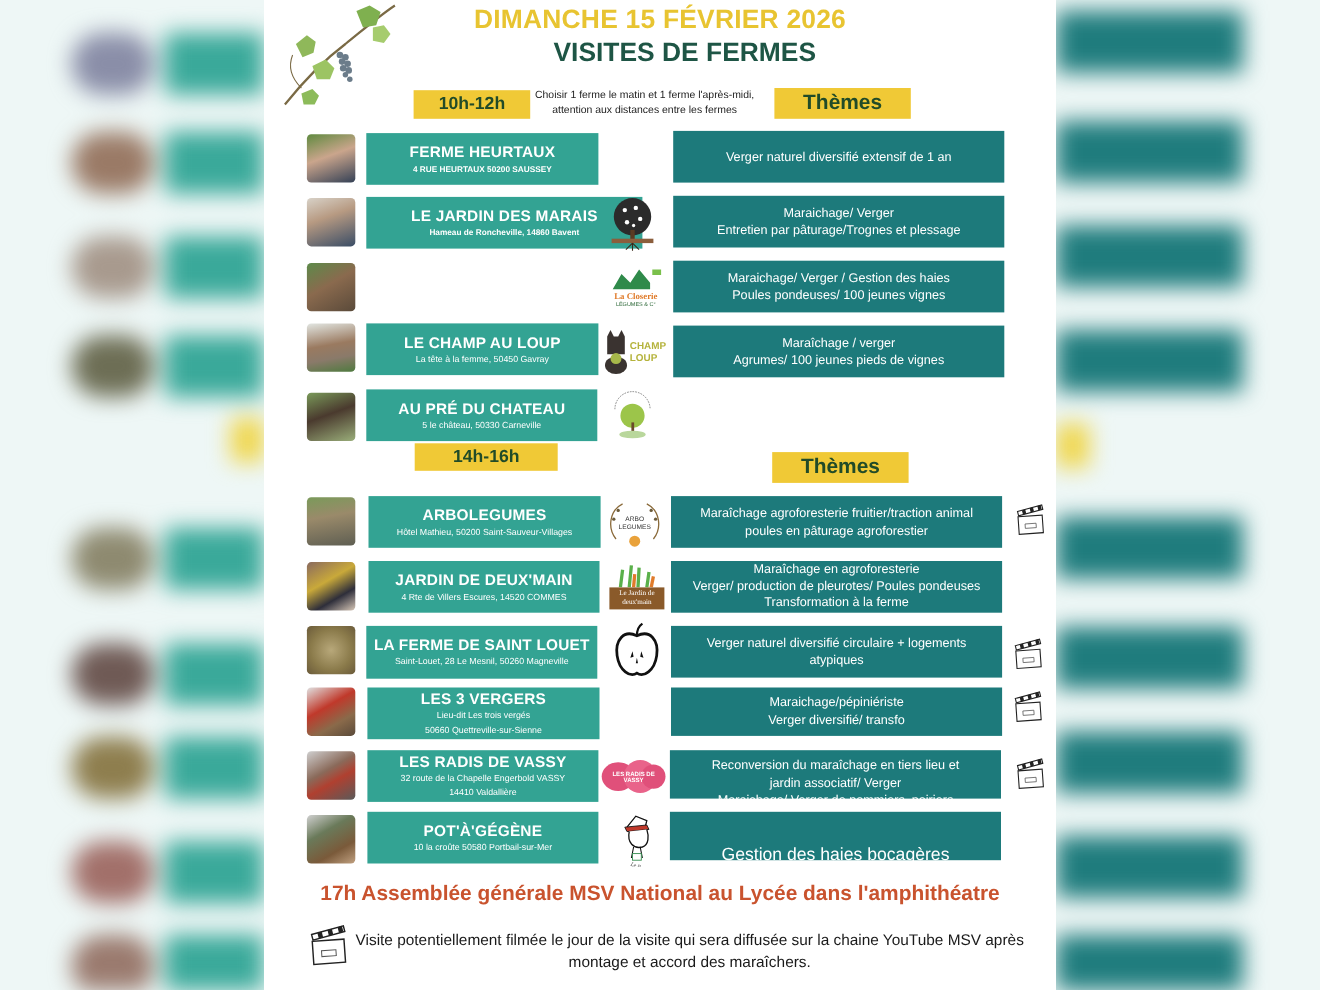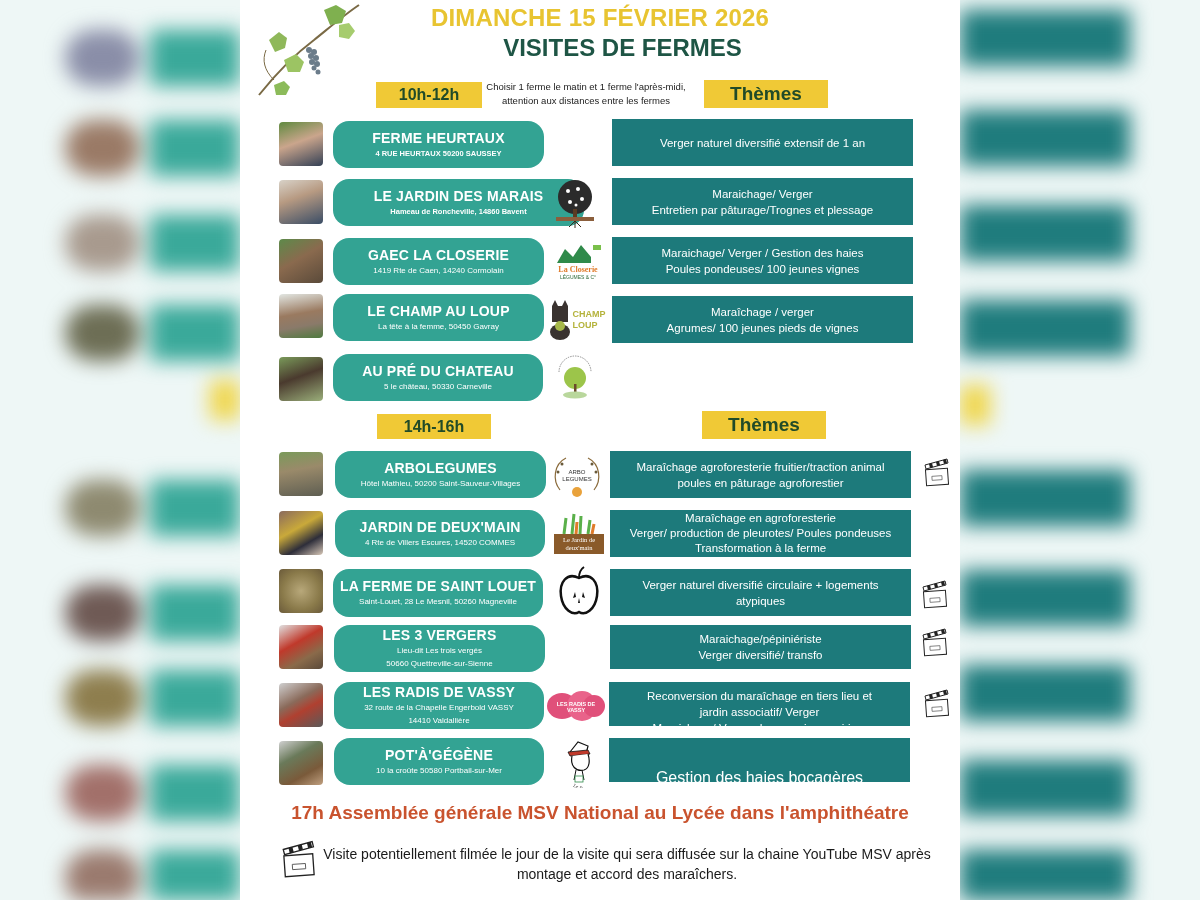--- a/index.html
+++ b/index.html
@@ -41,21 +41,20 @@
   }
 
   .photo {
     position: absolute; left: 39px; width: 44px; height: 44px; border-radius: 4px;
     overflow: hidden;
   }
   .farm-box {
     position: absolute; background: #33a393; color: #fff; text-align: center;
     display: flex; flex-direction: column; justify-content: center; align-items: center;
     padding: 2px 6px;
-    border-radius: 16px;
   }
   .farm-name { font-size: 14px; font-weight: bold; line-height: 17px; letter-spacing: 0.2px; }
   .farm-addr { font-size: 8px; line-height: 13px; }
   .logo {
     position: absolute; width: 58px; height: 52px; display: flex; align-items: center; justify-content: center;
   }
   .theme-box {
     position: absolute; background: #1d7a7b; color: #fff; text-align: center;
     display: flex; flex-direction: column; justify-content: center; align-items: center;
     font-size: 11.5px; line-height: 16px; padding: 2px 8px;
@@ -169,24 +168,20 @@
       <rect x="8" y="42" width="38" height="4" fill="#8b5e3c"></rect>
       <path d="M27 46 l-6 6 M27 46 l6 6 M27 46 l0 7" stroke="#3a2a1a" stroke-width="1"></path>
     </svg>
   </div>
   <div class="theme-box" style="left:372px;top:178px;width:301px;height:47px;">
     <div>Maraichage/ Verger</div>
     <div>Entretien par pâturage/Trognes et plessage</div>
   </div>
 
   <div class="photo" style="top:239px;background:linear-gradient(150deg,#5d8a4a 0%,#8a6a4e 45%,#5a4a3a 100%);"></div>
-  <div class="farm-box" style="left:93px;top:238px;width:211px;height:47px;">
-    <div class="farm-name">GAEC LA CLOSERIE</div>
-    <div class="farm-addr">1419 Rte de Caen, 14240 Cormolain</div>
-  </div>
   <div class="logo" style="left:309px;top:236px;flex-direction:column;">
     <svg width="50" height="22" viewBox="0 0 50 22">
         <path d="M4 20 L12 6 L20 14 L28 2 L38 14 L38 20 Z" fill="#2f8a4a"></path>
         <rect x="40" y="2" width="8" height="5" fill="#7ac04b"></rect>
       </svg>
     <div style="font-size:8px;font-weight:bold;color:#e07b2a;font-family:'Liberation Serif',serif;line-height:9px;">La Closerie</div>
     <div style="font-size:5px;color:#2f6a3a;line-height:7px;">LÉGUMES &amp; C°</div>
   </div>
   <div class="theme-box" style="left:372px;top:237px;width:301px;height:47px;">
     <div>Maraichage/ Verger / Gestion des haies</div>
@@ -221,21 +216,21 @@
   </div>
   <div class="logo" style="left:306px;top:352px;">
     <svg width="44" height="48" viewBox="0 0 44 48">
       <path d="M6 18 A16 16 0 0 1 38 18" stroke="#777" stroke-width="0.8" fill="none" stroke-dasharray="1.5 1"></path>
       <circle cx="22" cy="24" r="11" fill="#9cc54a"></circle>
       <rect x="21" y="30" width="2.5" height="9" fill="#6a4a2a"></rect>
       <ellipse cx="22" cy="41" rx="12" ry="3.5" fill="#b9d79c"></ellipse>
     </svg>
   </div>
 
-  <div class="yellow-tag" style="left:137px;top:414px;width:114px;height:25px;font-size:16px;">14h-16h</div>
+  <div class="yellow-tag" style="left:137px;top:403px;width:130px;height:25px;font-size:16px;">14h-16h</div>
   <div class="yellow-tag" style="left:462px;top:411px;width:124px;height:28px;font-size:19px;">Thèmes</div>
 
   <div class="photo" style="top:452px;background:linear-gradient(170deg,#7a9a5a 0%,#9a8a6a 40%,#5e5e52 100%);"></div>
   <div class="farm-box" style="left:95px;top:451px;width:211px;height:47px;">
     <div class="farm-name">ARBOLEGUMES</div>
     <div class="farm-addr">Hôtel Mathieu, 50200 Saint-Sauveur-Villages</div>
   </div>
   <div class="logo" style="left:308px;top:450px;">
     <svg width="54" height="48" viewBox="0 0 54 48">
       <path d="M10 38 C2 28 4 12 16 6" stroke="#8a6a3a" stroke-width="1.2" fill="none"></path>

